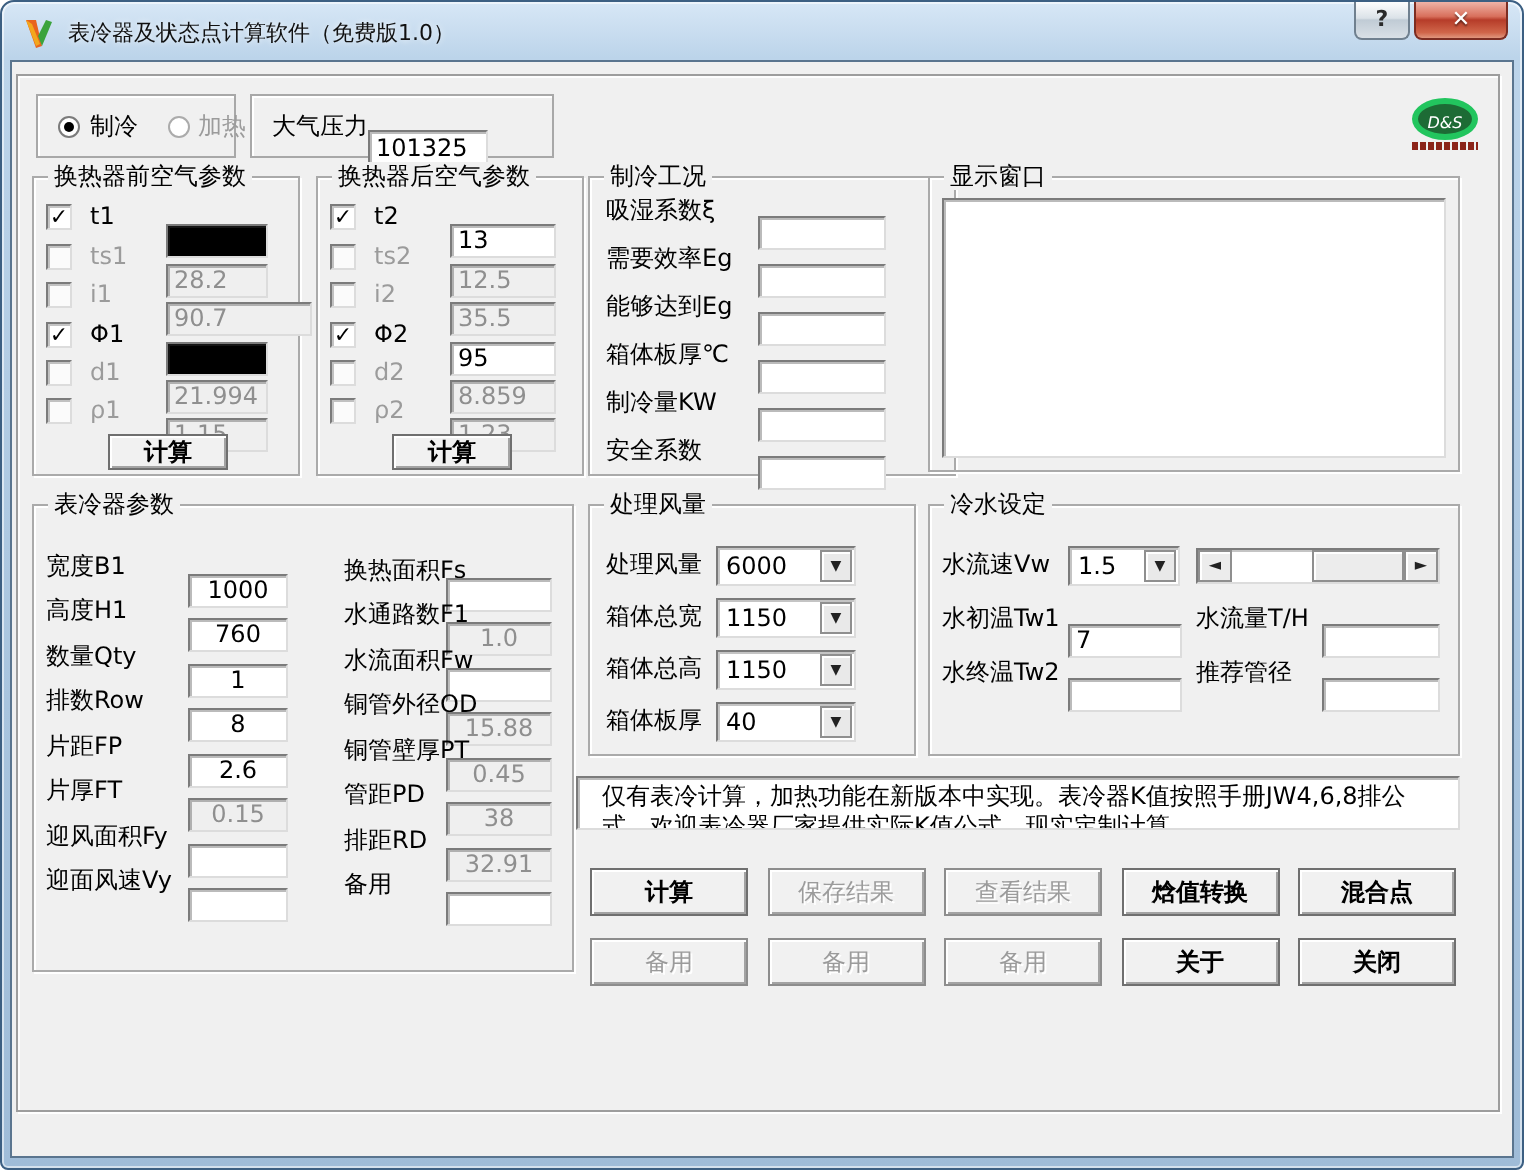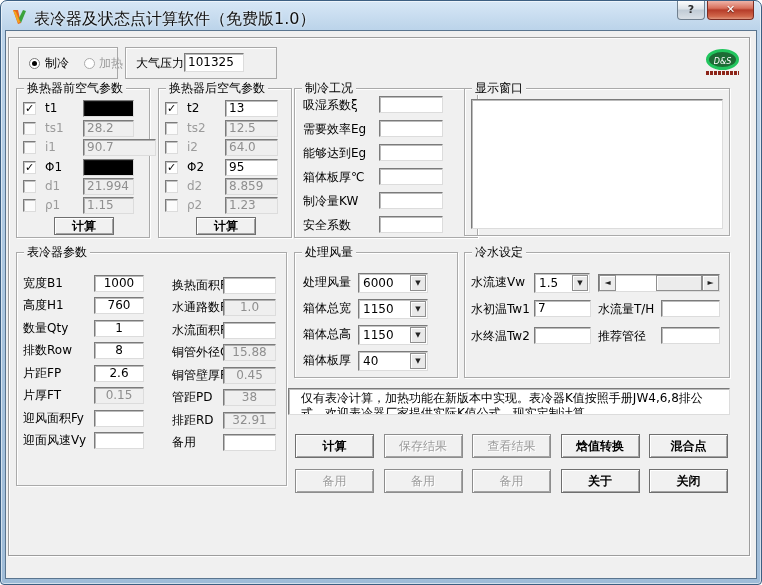--- a/index.html
+++ b/index.html
@@ -5,21 +5,21 @@
   * { box-sizing: border-box; margin: 0; padding: 0; }
   body { font-family: "DejaVu Sans", sans-serif; font-size: 12px; color: #000; background: #fff; }
   .stage { position: relative; width: 762px; height: 585px; overflow: hidden; }
 
   
   .window { position: absolute; inset: 0; border-radius: 7px 7px 4px 4px;
     background: linear-gradient(180deg, #d7e7f6 0%, #bcd4ea 28px, #a8c4de 60%, #9fbcd8 100%);
     border: 1px solid #3c5f82; box-shadow: inset 0 0 0 1px rgba(255,255,255,.55); }
   .titlebar { position: absolute; left: 0; top: 0; right: 0; height: 30px; }
   .app-icon { position: absolute; left: 11px; top: 8px; width: 16px; height: 16px; }
-  .title-text { position: absolute; left: 33px; top: 8px; font-size: 16px; color: #111;
+  .title-text { position: absolute; left: 33px; top: 8px; font-size: 11px; color: #111;
     text-shadow: 0 0 3px rgba(255,255,255,.9); white-space: nowrap; }
   .cap-btn { position: absolute; top: 0; height: 19px; border: 1px solid #70808f;
     border-top: none; border-radius: 0 0 4px 4px; text-align: center; line-height: 17px;
     font-size: 11px; font-weight: bold; }
   .help-btn { left: 676px; width: 28px; color: #2a2a2a;
     background: linear-gradient(180deg, #fdfdfd, #dbe2e8 45%, #c0cbd5 50%, #d9e0e6); }
   .close-btn { left: 706px; width: 47px; color: #fff; border-color: #7c2d22;
     background: linear-gradient(180deg, #efb3a7, #d8705c 40%, #b63c29 50%, #d0664a 85%, #e0967e);
     text-shadow: 0 1px 1px rgba(0,0,0,.5); }
   .client { position: absolute; left: 4px; right: 4px; top: 29px; bottom: 5px;
@@ -35,21 +35,21 @@
   
   .thinbox { position: absolute; border: 1px solid #a8a8a8; box-shadow: inset 1px 1px 0 #fff; }
 
   
   .lbl { position: absolute; line-height: 17px; white-space: nowrap; }
   .lbl.dis { color: #9b9b9b; }
 
   
   .fld { position: absolute; height: 17px; line-height: 15px; padding: 0 3px; background: #fff;
     border: 1px solid; border-color: #7b7b7b #dcdcdc #dcdcdc #7b7b7b;
-    box-shadow: inset 1px 1px 0 rgba(60,60,60,.35); overflow: hidden; white-space: nowrap; }
+    box-shadow: inset 1px 1px 0 rgba(60,60,60,.35); overflow: hidden; white-space: nowrap; margin-top: 12px; }
   .fld.dis { background: #efefef; color: #8f8f8f; }
   .fld.blk { background: #000; }
   .fld.ctr { text-align: center; }
 
   
   .cb { position: absolute; width: 13px; height: 13px; background: #fff; font-size: 11px;
     line-height: 11px; text-align: center; border: 1px solid; font-weight: bold;
     border-color: #7b7b7b #dcdcdc #dcdcdc #7b7b7b; box-shadow: inset 1px 1px 0 rgba(60,60,60,.3); }
   .cb.dis { background: #fbfbfb; }
   .radio { position: absolute; width: 11px; height: 11px; border-radius: 50%; background: #fff;
@@ -159,21 +159,21 @@
   <div class="grp" style="left:158px; top:88px; width:134px; height:150px;">
     <span class="grp-ttl">换热器后空气参数</span>
     <div class="cb" style="left:6px; top:13px;">✓</div>
     <span class="lbl" style="left:28px; top:11px;">t2</span>
     <div class="fld" style="left:66px; top:11px; width:53px;">13</div>
     <div class="cb dis" style="left:6px; top:33px;"></div>
     <span class="lbl dis" style="left:28px; top:31px;">ts2</span>
     <div class="fld dis" style="left:66px; top:31px; width:53px;">12.5</div>
     <div class="cb dis" style="left:6px; top:52px;"></div>
     <span class="lbl dis" style="left:28px; top:50px;">i2</span>
-    <div class="fld dis" style="left:66px; top:50px; width:53px;">64.0</div>
+    <div class="fld dis" style="left:66px; top:50px; width:53px;">35.5</div>
     <div class="cb" style="left:6px; top:72px;">✓</div>
     <span class="lbl" style="left:28px; top:70px;">Φ2</span>
     <div class="fld" style="left:66px; top:70px; width:53px;">95</div>
     <div class="cb dis" style="left:6px; top:91px;"></div>
     <span class="lbl dis" style="left:28px; top:89px;">d2</span>
     <div class="fld dis" style="left:66px; top:89px; width:53px;">8.859</div>
     <div class="cb dis" style="left:6px; top:110px;"></div>
     <span class="lbl dis" style="left:28px; top:108px;">ρ2</span>
     <div class="fld dis" style="left:66px; top:108px; width:53px;">1.23</div>
     <div class="btn" style="left:37px; top:128px; width:60px; height:18px; line-height:16px;">计算</div>

